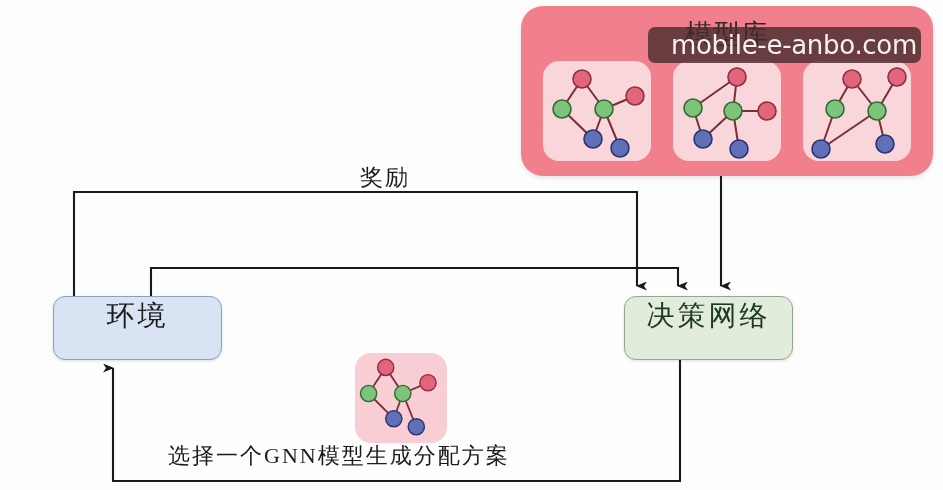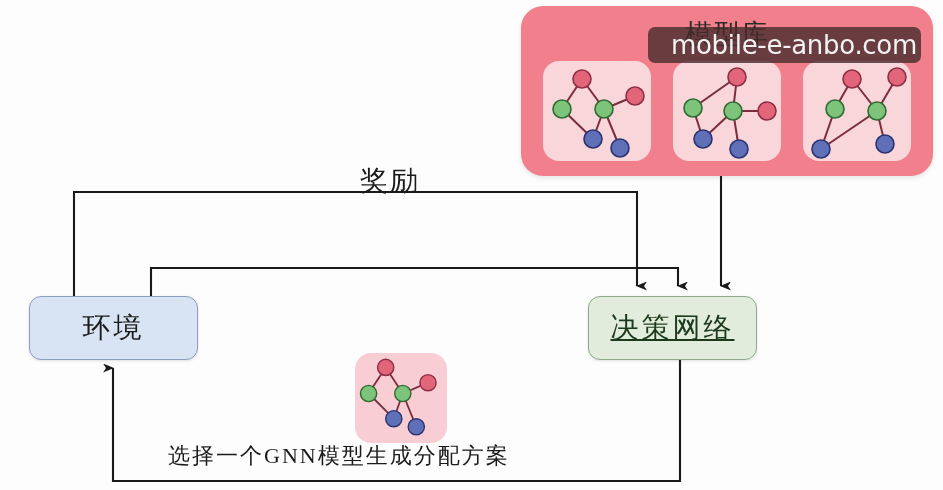--- a/index.html
+++ b/index.html
@@ -94,51 +94,50 @@
     height: 90px;
     background: #f8cdd3;
     border-radius: 16px;
   }
 
   
   .node-box {
     position: absolute;
     border-radius: 12px;
     display: flex;
-    align-items: center;
     justify-content: center;
     font-size: 28px;
     color: #1b1b1b;
     letter-spacing: 3px;
     box-shadow: 0 1px 3px rgba(0,0,0,0.12);
     font-family: "Liberation Serif", "DejaVu Serif", serif;
+    margin-left: 24px;
   }
   .env-box {
     left: 29px;
     top: 296px;
     width: 167px;
     height: 62px;
     background: #d8e4f4;
     border: 1.6px solid #8c9fbc;
   }
   .policy-box {
-    left: 588px;
+    left: 600px;
     top: 296px;
     width: 167px;
     height: 62px;
     background: #e1ecdc;
     border: 1.6px solid #90a98c;
     color: #1d3a1d;
-    text-decoration: underline;
   }
 
   
   .edge-label {
     position: absolute;
-    font-size: 28px;
+    font-size: 23px;
     color: #1b1b1b;
     letter-spacing: 2px;
     white-space: nowrap;
     font-family: "Liberation Serif", "DejaVu Serif", serif;
   }
   .label-reward  { left: 360px; top: 162px; }
   .label-state   { left: 335px; top: 222px; }
   .label-action  { left: 168px; top: 441px; font-size: 22px; }
 
   svg.wires {

